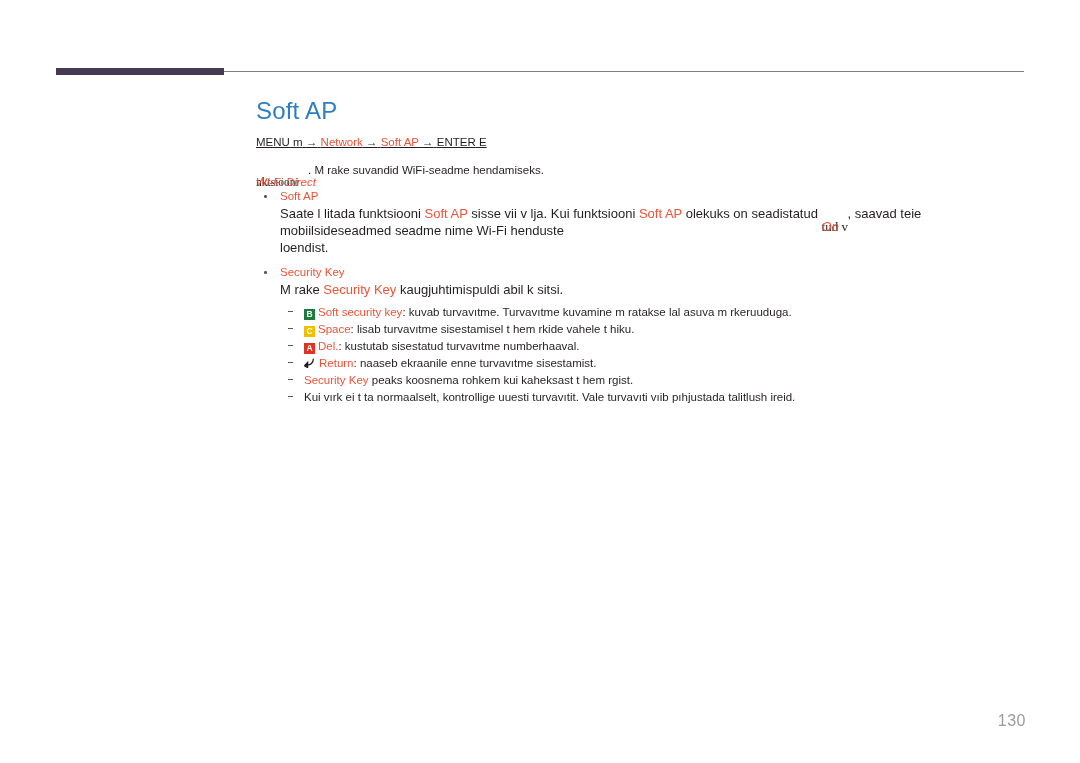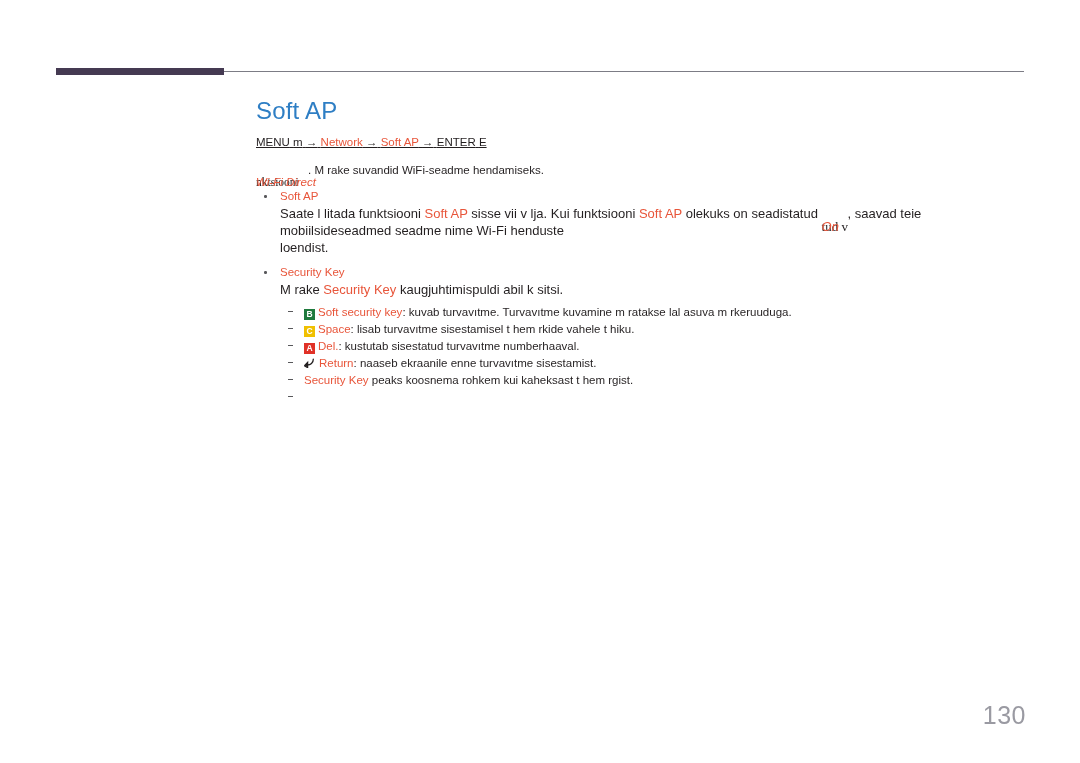--- a/index.html
+++ b/index.html
@@ -181,21 +181,21 @@
     height: 11px;
     vertical-align: -1px;
     margin-right: 3px;
   }
 
   
   .page-number {
     position: absolute;
     right: 54px;
     bottom: 33px;
-    font-size: 25px;
+    font-size: 16px;
     color: #9a9aa2;
     letter-spacing: 0.5px;
   }
 </style>
 </head>
 <body>
 
 <div class="page">
 
   <div class="header-rule">
@@ -258,21 +258,21 @@
                   <path d="M3.5 5.2 L 3.5 10.3 L 0.5 8.0 Z" fill="#231f20"></path>
                 </svg></span><span class="accent">Return</span><span>: naaseb ekraanile enne turvavıtme sisestamist.</span>
           </li>
 
           <li>
             <span class="dash"></span><span class="accent">Security Key</span><span> peaks koosnema rohkem kui kaheksast t hem rgist.</span>
           </li>
 
 
           <li>
-            <span class="dash"></span>
+            <span class="dash"></span><span>Kui vırk ei t  ta normaalselt, kontrollige uuesti turvavıtit. Vale turvavıti vıib pıhjustada talitlush ireid.</span>
           </li>
 
         </ul>
       </li>
 
     </ul>
 
   </div>
 
   <div class="page-number">130</div>

